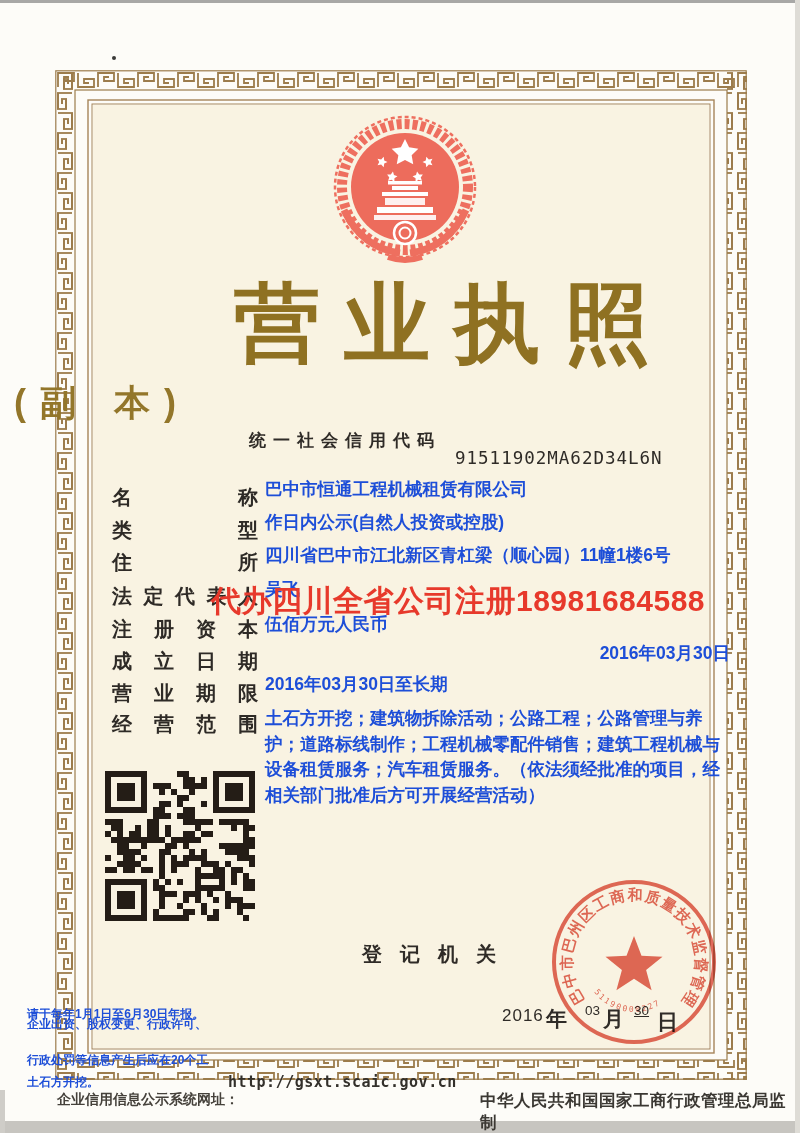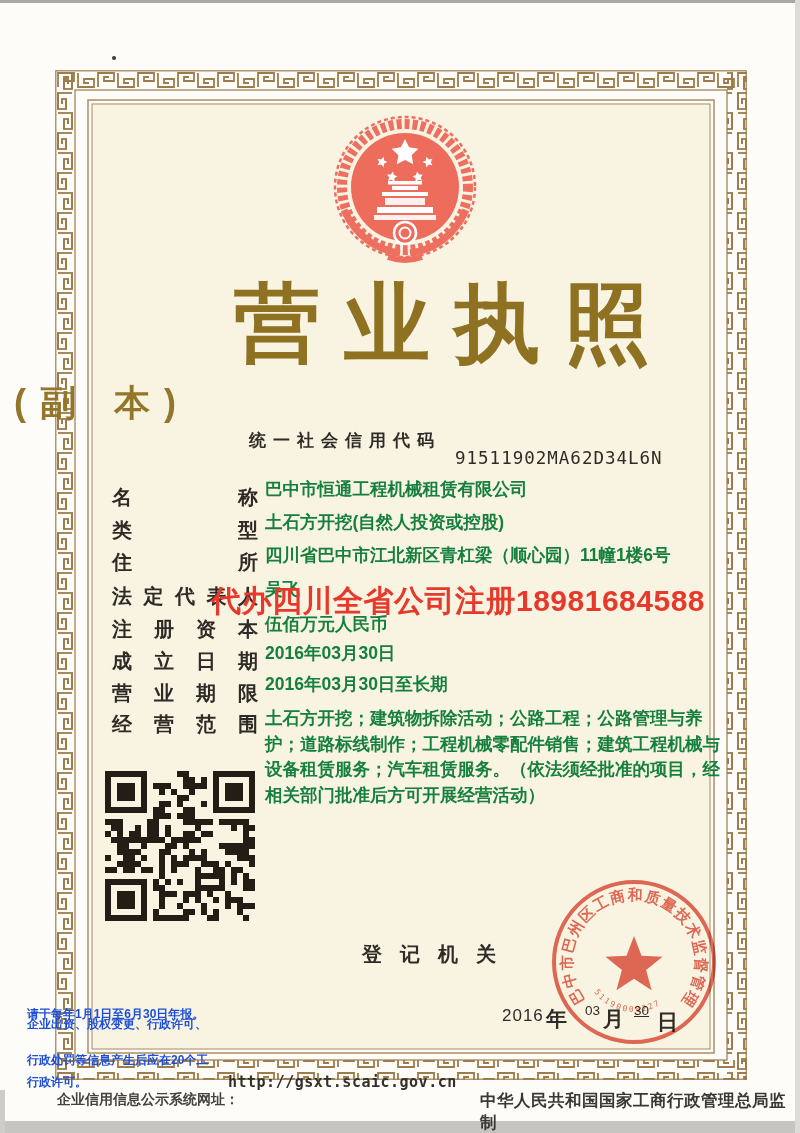--- a/index.html
+++ b/index.html
@@ -20,27 +20,27 @@
          color:#8f7122;letter-spacing:24px;text-indent:24px;line-height:1.1;padding-left:42px;}
   .subtitle{left:0;top:379px;width:800px;font-size:36px;font-weight:bold;
          color:#93762a;letter-spacing:14px;text-indent:14px;}
   .cc-row{left:0;top:429px;width:732px;height:26px;}
   .cc-label{left:249px;top:0;font-size:17px;font-weight:bold;color:#2f2b27;letter-spacing:7px;}
   .cc-code{left:455px;top:0;font-size:17.5px;color:#2f2b27;
            font-family:"DejaVu Sans Mono","Liberation Mono",monospace;letter-spacing:1px;margin-top:19px;}
   
   .fl{left:112px;width:146px;font-size:20px;font-weight:bold;color:#2e2a26;}
   .spread{display:flex;justify-content:space-between;}
-  .fv{left:265px;width:465px;font-size:17.5px;font-weight:600;color:#15803d;line-height:25.5px;}
+  .fv{left:265px;width:465px;font-size:17.5px;font-weight:600;color:#1d4ed8;line-height:25.5px;}
   .r1l{top:484px;} .r1v{top:477px;}
   .r2l{top:517px;} .r2v{top:510px;}
   .r3l{top:549px;} .r3v{top:543px;}
   .r4l{top:583px;} .r4v{top:577px;}
   .r5l{top:616px;} .r5v{top:612px;}
-  .r6l{top:648px;} .r6v{top:641px;}
+  .r6l{top:648px;} .r6v{top:641px;text-align:right;}
   .r7l{top:680px;} .r7v{top:672px;}
   .r8l{top:711px;} .r8v{top:706px;}
   .watermark{left:211px;top:581px;width:470px;font-size:30px;font-weight:bold;color:#e7392b;
              z-index:5;white-space:nowrap;letter-spacing:0.5px;}
   .qr{left:105px;top:771px;width:150px;height:150px;}
   .regorg{left:362px;top:941px;width:134px;font-size:20px;font-weight:bold;color:#2f2b27;}
   
   .d-year{left:502px;top:1006px;font-size:17px;color:#2f2b27;letter-spacing:1px;}
   .d-yu{left:546px;top:1005px;font-size:21px;font-weight:bold;color:#2f2b27;}
   .d-month{left:585px;top:1003px;font-size:13.5px;color:#2f2b27;}
@@ -121,21 +121,21 @@
 <div class="abs content fl spread r1l">
     <span>名</span>
     <span>称</span>
   </div>
 <div class="abs content fv r1v">巴中市恒通工程机械租赁有限公司</div>
 
 <div class="abs content fl spread r2l">
     <span>类</span>
     <span>型</span>
   </div>
-<div class="abs content fv r2v">土石方开挖(自然人投资或控股)</div>
+<div class="abs content fv r2v">作日内公示(自然人投资或控股)</div>
 
 <div class="abs content fl spread r3l">
     <span>住</span>
     <span>所</span>
   </div>
 <div class="abs content fv r3v">四川省巴中市江北新区青杠梁（顺心园）11幢1楼6号</div>
 
 <div class="abs content fl spread r4l">
     <span>法</span>
     <span>定</span>
@@ -425,16 +425,16 @@
 <span class="abs content d-year">2016</span>
 <span class="abs content d-yu">年</span>
 <span class="abs content d-month">03</span>
 <span class="abs content d-mu">月</span>
 <span class="abs content d-day">30</span>
 <span class="abs content d-du">日</span>
 
 <div class="abs fn fn1">请于每年1月1日至6月30日年报。</div>
 <div class="abs fn fn2">企业出资、股权变更、行政许可、</div>
 <div class="abs fn fn3">行政处罚等信息产生后应在20个工</div>
-<div class="abs fn fn4">行政许可。</div>
+<div class="abs fn fn4">土石方开挖。</div>
 <div class="abs fn-label">企业信用信息公示系统网址：</div>
 <div class="abs fn-url">http://gsxt.scaic.gov.cn</div>
 <div class="abs fn-right">中华人民共和国国家工商行政管理总局监制</div>
 
 </body></html>

